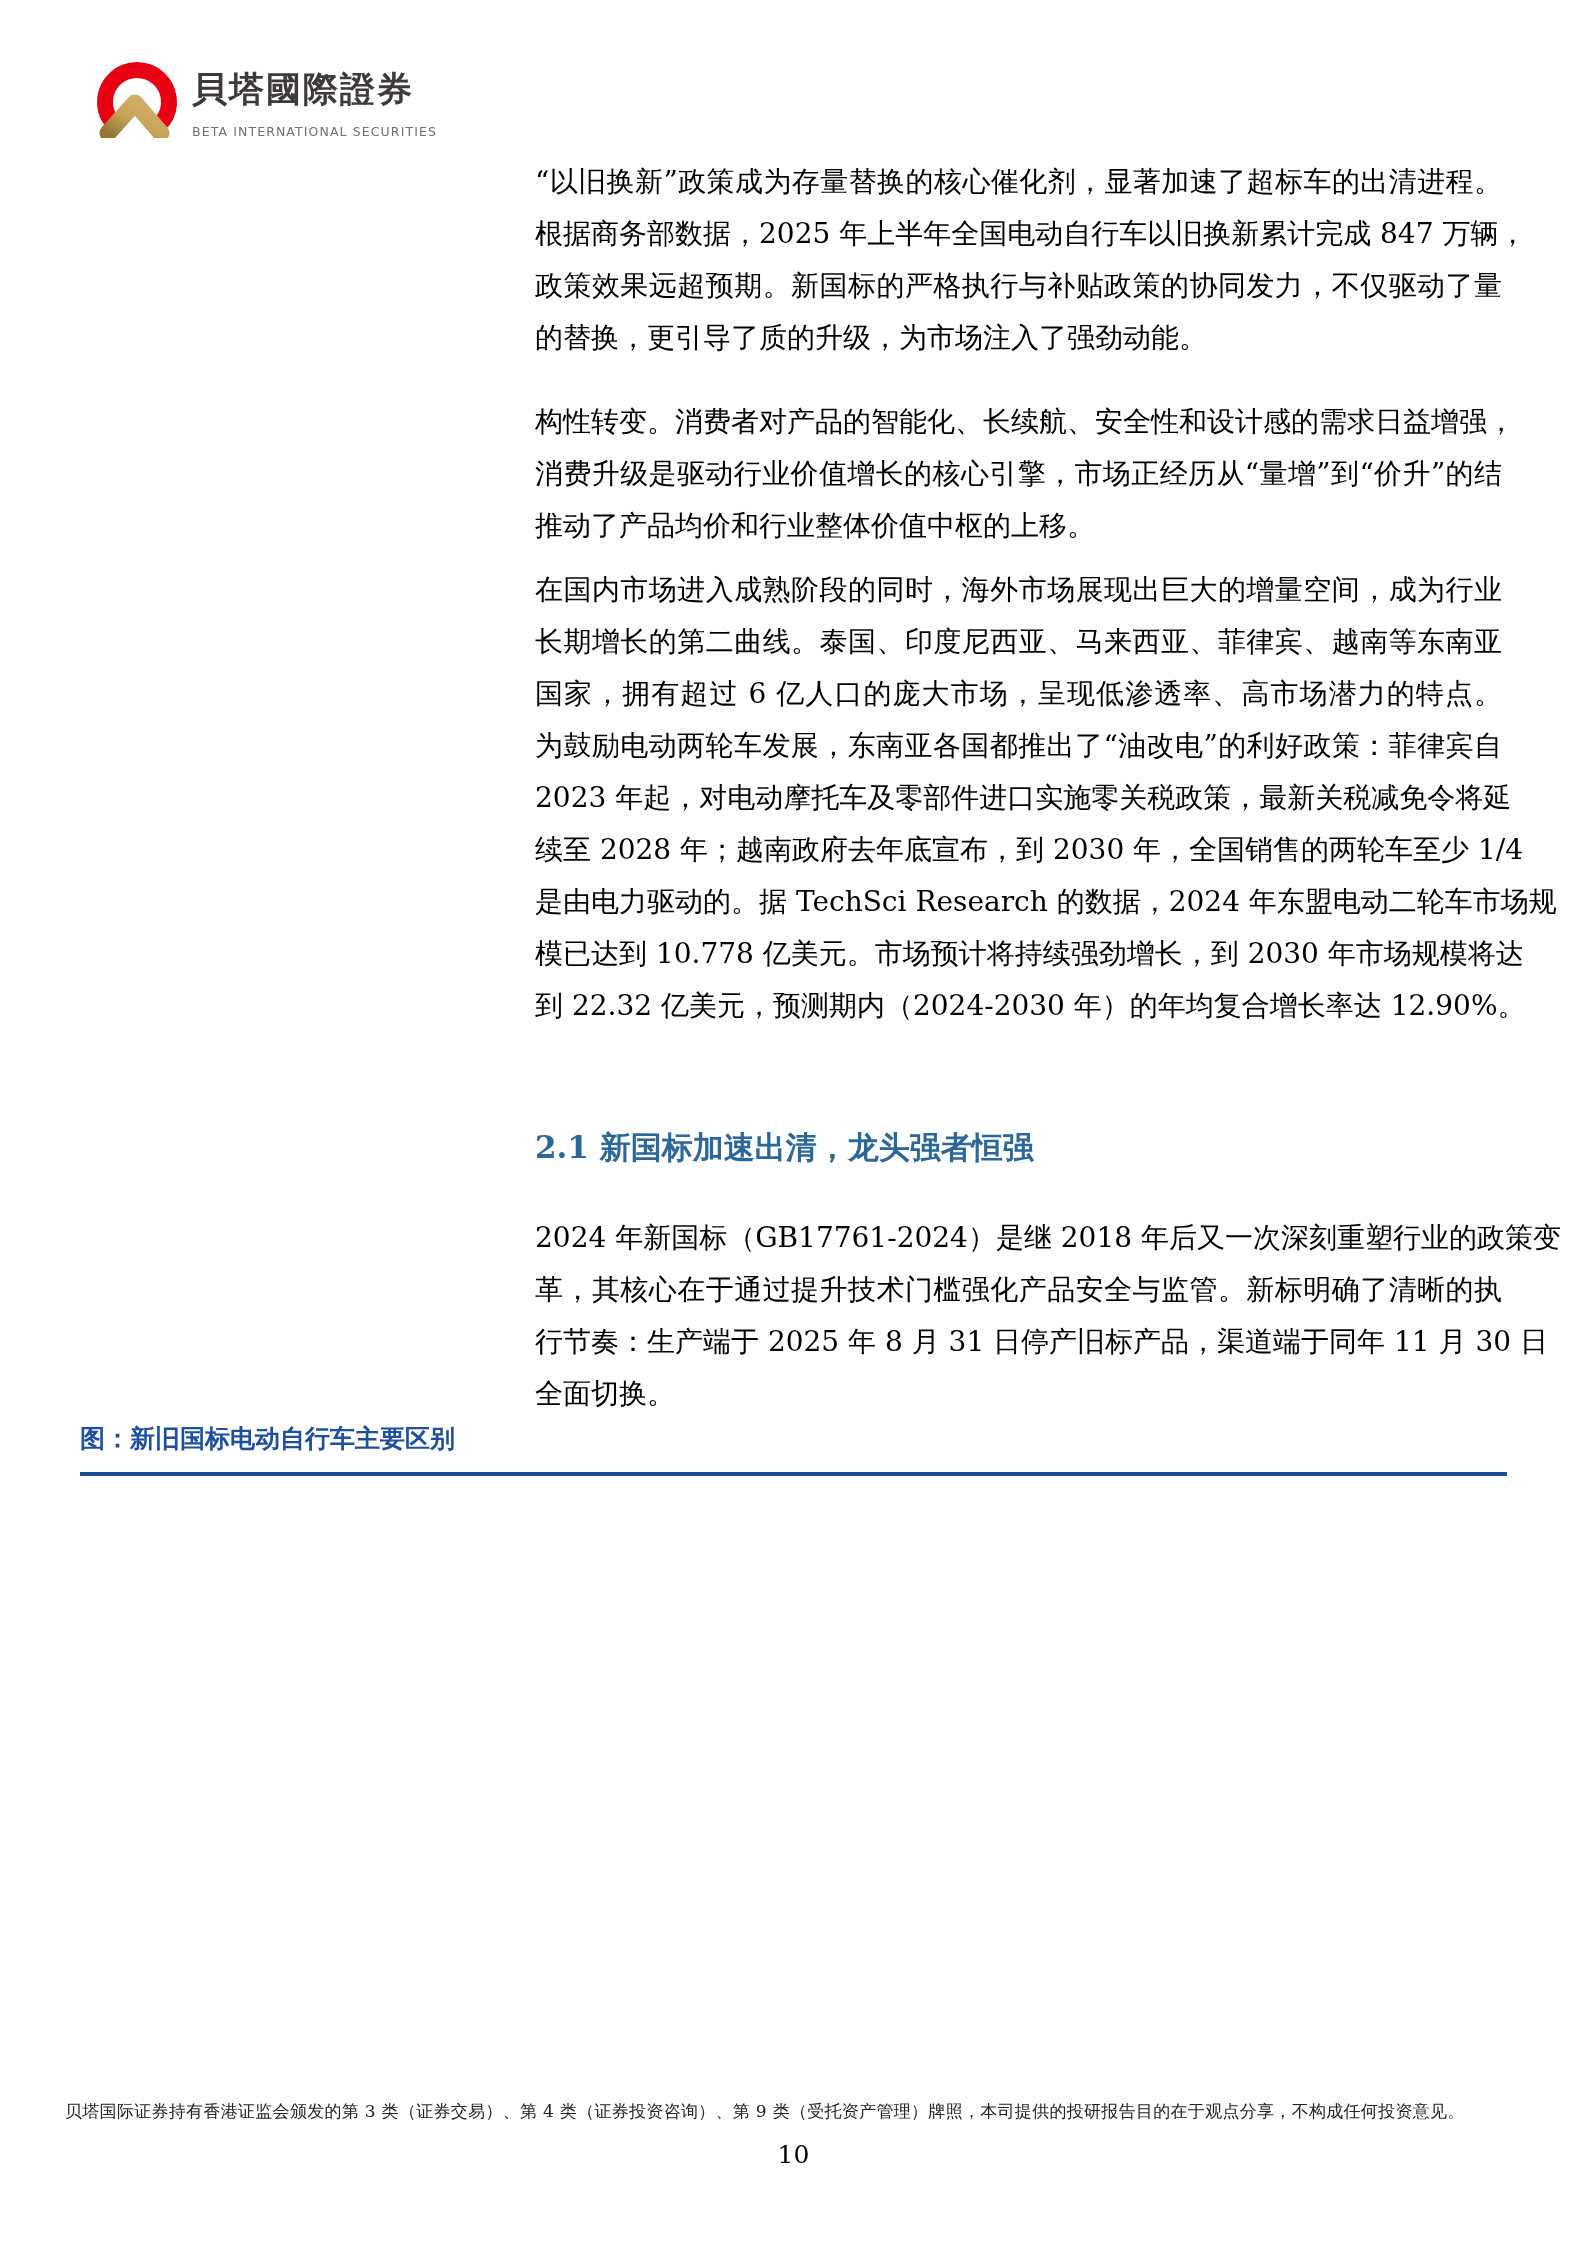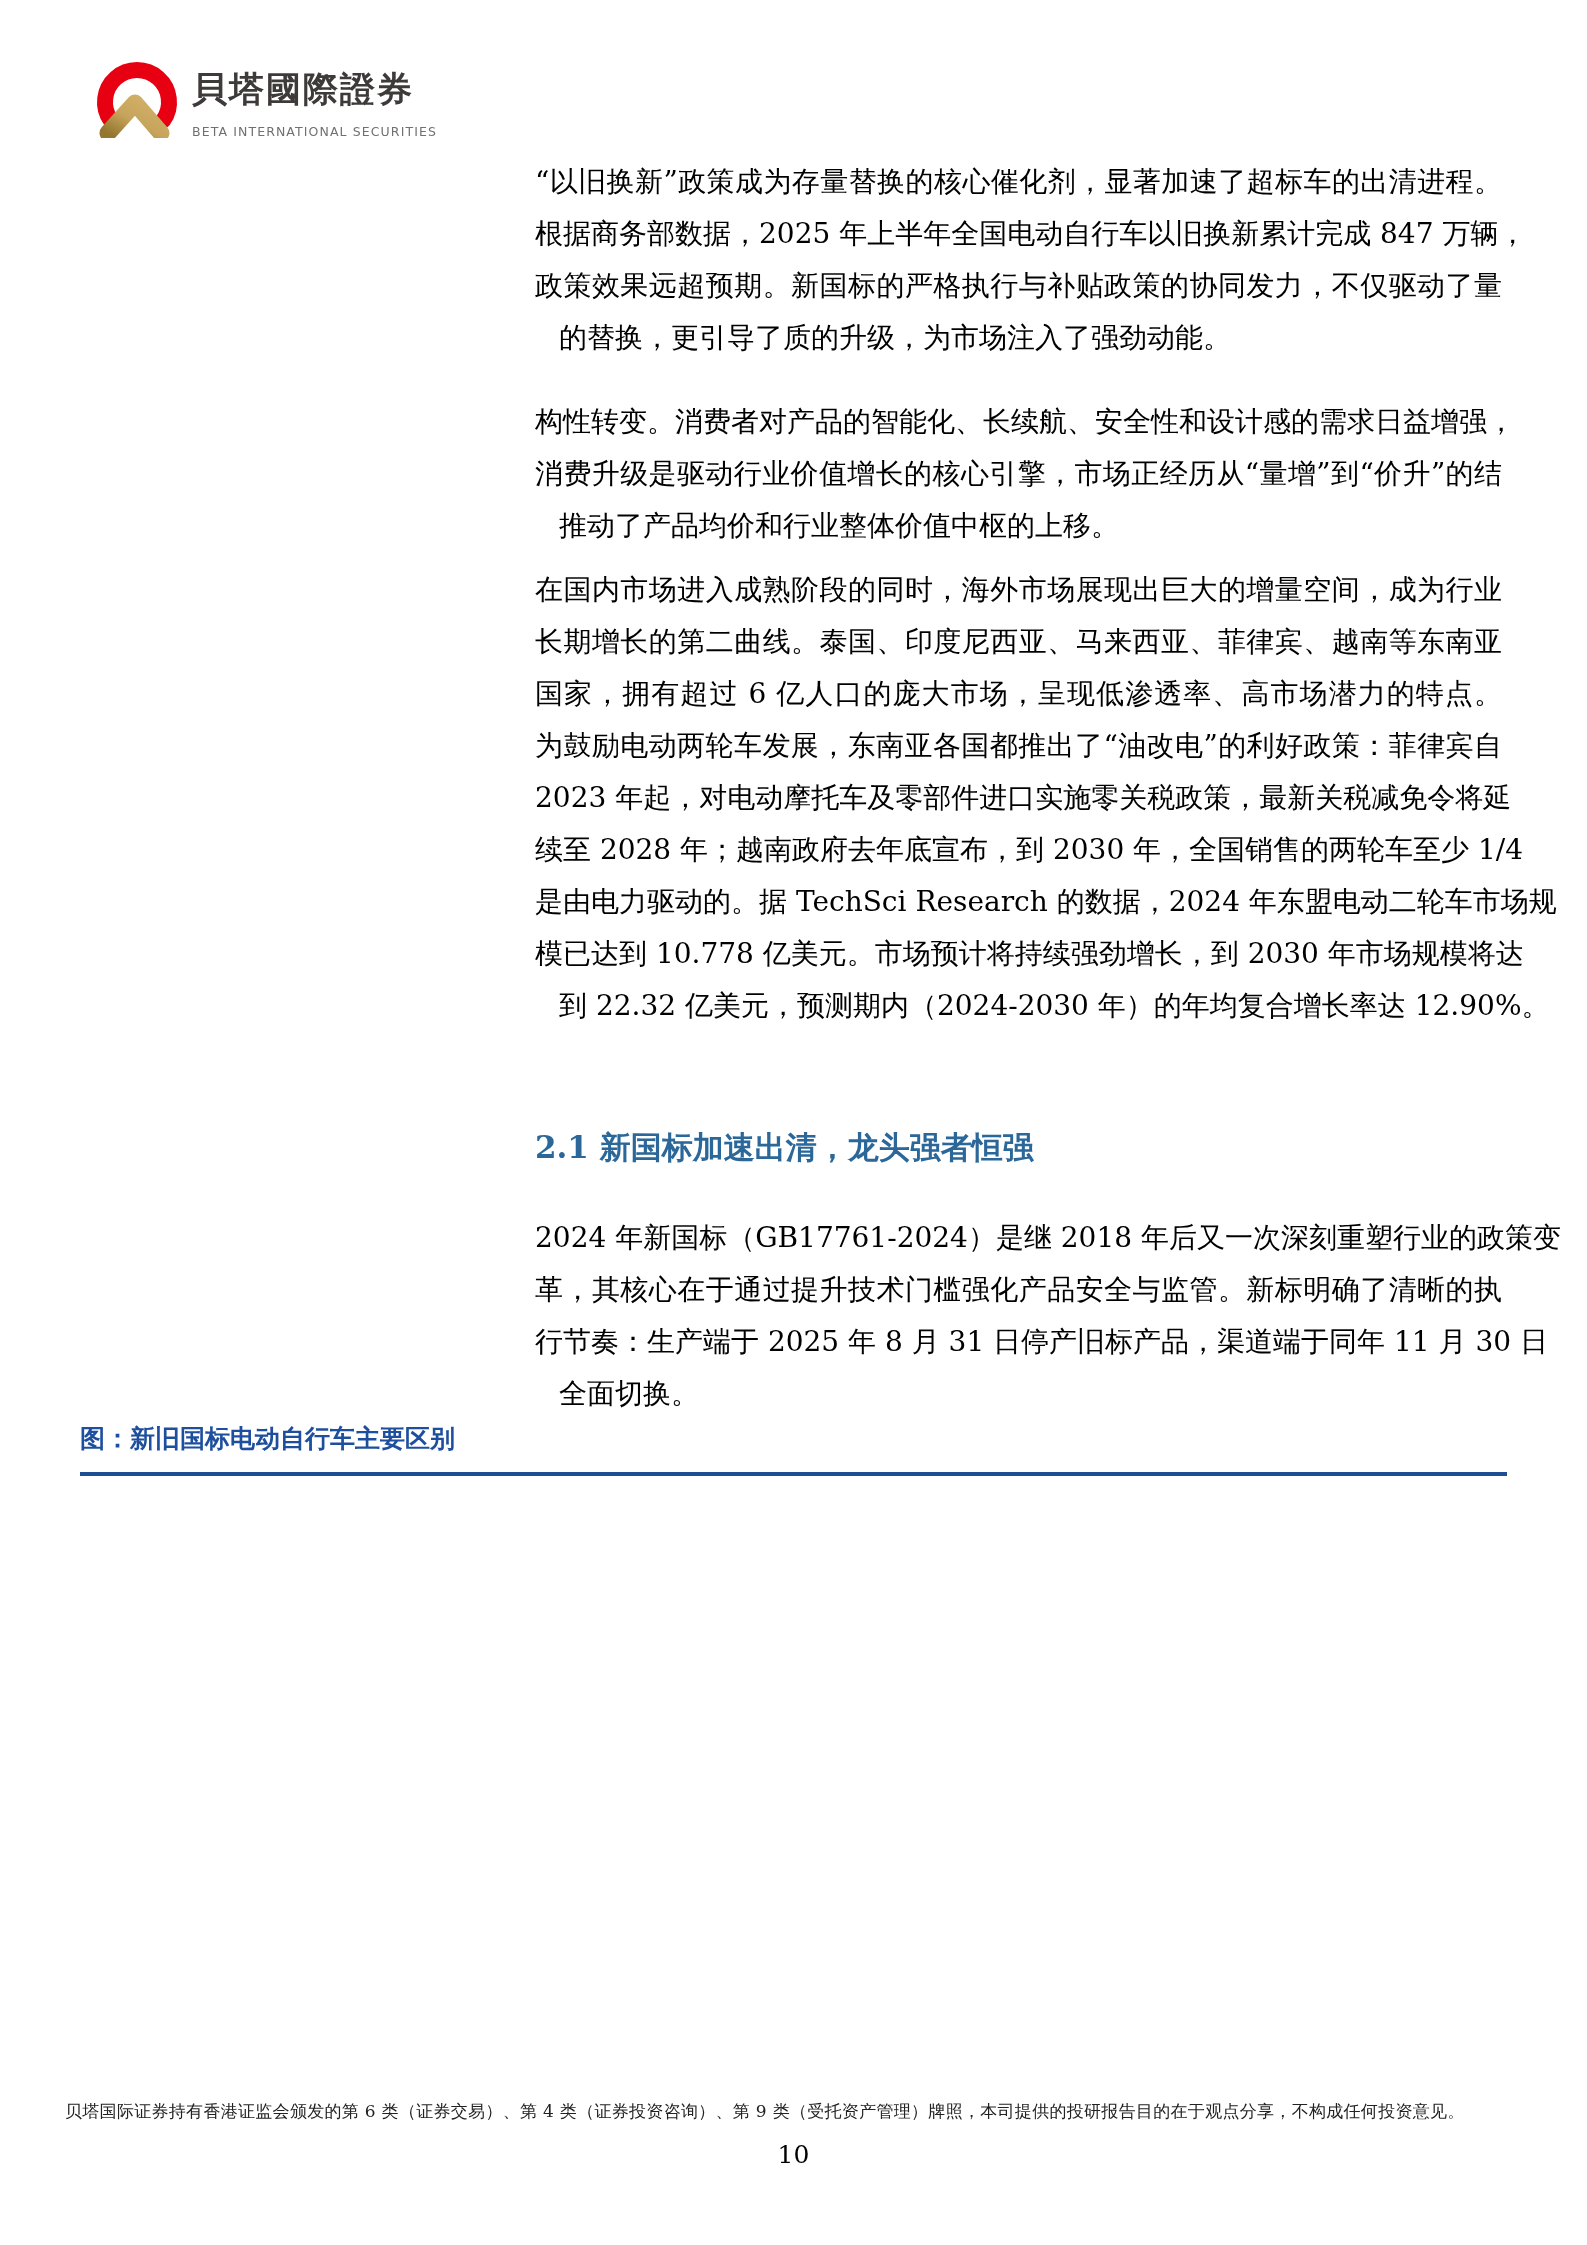--- a/index.html
+++ b/index.html
@@ -30,21 +30,21 @@
 
   
   .para {
     position: absolute; left: 535px; width: 967px;
     font-size: 28px; line-height: 52px; color: var(--text-black, #000);
   }
   .para .tline {
     text-align: justify; text-align-last: justify;
     white-space: nowrap; overflow: visible;
   }
-  .para .tline:last-child { text-align-last: left; margin-left: 24px; }
+  .para .tline:last-child { text-align-last: left; }
 
   #para1 { top: 156px; }
   #para2 { top: 396px; }
   #para3 { top: 564px; }
   #para4 { top: 1212px; }
 
   .section-heading {
     position: absolute; left: 535px; top: 1124px; width: 967px;
     font-size: 31px; font-weight: bold; line-height: 46px;
     color: var(--heading-blue, #2B6899);
@@ -130,16 +130,16 @@
       <div class="tline">2024 年新国标（GB17761-2024）是继 2018 年后又一次深刻重塑行业的政策变</div>
       <div class="tline">革，其核心在于通过提升技术门槛强化产品安全与监管。新标明确了清晰的执</div>
       <div class="tline">行节奏：生产端于 2025 年 8 月 31 日停产旧标产品，渠道端于同年 11 月 30 日</div>
       <div class="tline">全面切换。</div>
     </div>
 
   <div class="figure-caption-block">
     <div class="figure-caption">图：新旧国标电动自行车主要区别</div>
   </div>
 
-  <div class="footer-disclaimer">贝塔国际证券持有香港证监会颁发的第 6 类（证券交易）、第 4 类（证券投资咨询）、第 9 类（受托资产管理）牌照，本司提供的投研报告目的在于观点分享，不构成任何投资意见。</div>
+  <div class="footer-disclaimer">贝塔国际证券持有香港证监会颁发的第 3 类（证券交易）、第 4 类（证券投资咨询）、第 9 类（受托资产管理）牌照，本司提供的投研报告目的在于观点分享，不构成任何投资意见。</div>
   <div class="page-number">10</div>
 
 </div>
 
 </body></html>

